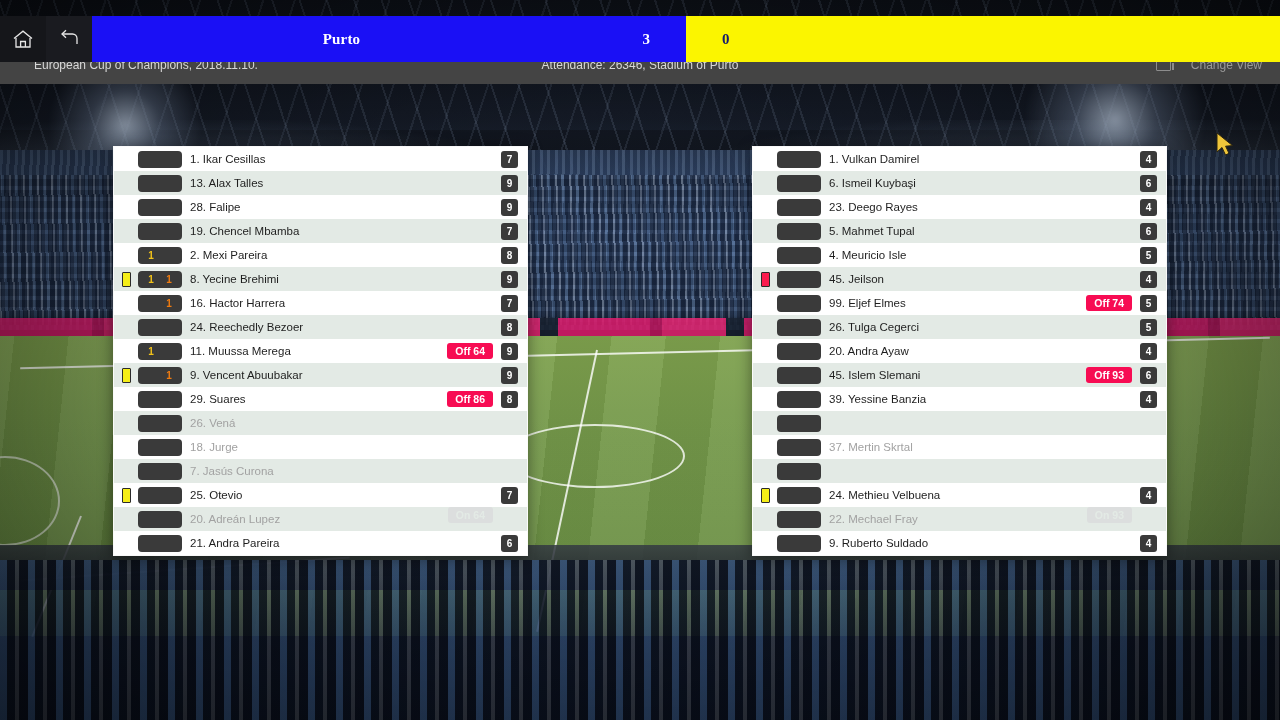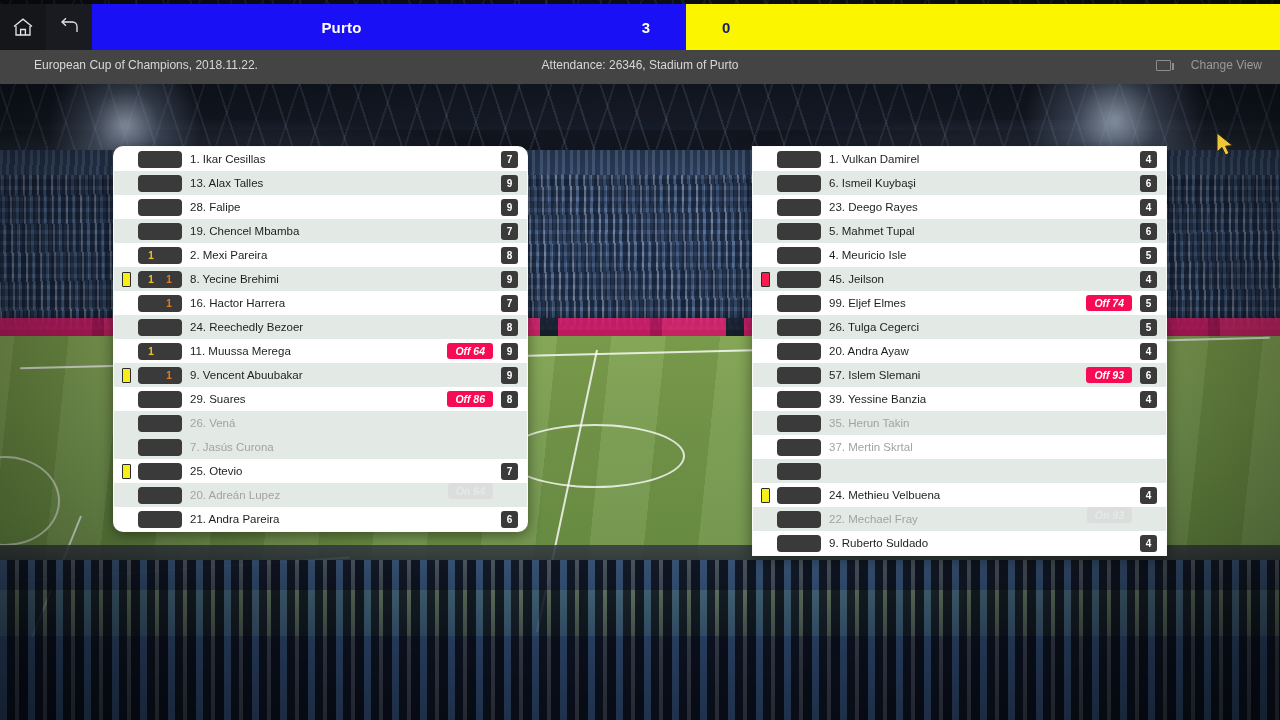--- a/index.html
+++ b/index.html
@@ -123,24 +123,25 @@
   }
   .bg-vign {
     position: absolute; inset: 0;
     background:
       radial-gradient(ellipse 900px 520px at 640px 380px, rgba(0,0,0,0) 40%, rgba(0,0,0,.55) 100%);
     pointer-events: none;
   }
 
   
   .topbar {
-    position: absolute; left: 0; top: 4px;
+    position: absolute; left: 0; top: 16px;
     width: 1280px; height: 46px;
     display: flex; align-items: stretch;
     z-index: 20;
+    font-family: Liberation Serif, serif;
   }
   .nav-btn {
     width: 46px; height: 46px;
     background: #15161a;
     display: flex; align-items: center; justify-content: center;
     cursor: pointer;
   }
   .nav-btn + .nav-btn { background: #1a1b20; }
   .nav-btn svg { display: block; }
 
@@ -206,21 +207,21 @@
   
   .panel {
     position: absolute;
     width: 415px;
     background: rgba(255,255,255,.93);
     border: 1px solid rgba(255,255,255,.55);
     box-shadow: 0 3px 14px rgba(0,0,0,.45);
     z-index: 10;
     overflow: hidden;
   }
-  .panel-left  { left: 113px; top: 146px; border-radius: 10px; }
+  .panel-left  { left: 113px; top: 146px; }
   .panel-right { left: 752px; top: 146px; }
 
   .row {
     display: flex; align-items: center;
     height: 24px;
     position: relative;
     background: rgba(255,255,255,.96);
   }
   .row.alt { background: rgba(226,233,228,.95); }
   .row.sub-unused .pname { color: #a2a2a2; }
@@ -268,21 +269,20 @@
 
   .sub-badge {
     flex: 0 0 auto;
     height: 16px; line-height: 16px;
     padding: 0 8px;
     border-radius: 3px;
     font-size: 10.5px; font-weight: bold;
     color: #ffffff;
     margin-right: 8px;
     white-space: nowrap;
-    font-style: italic;
   }
   .sub-badge.off { background: #f70c53; }
   .sub-badge.on  { background: #701a75; margin-top: 40px; }
 
   .rating {
     flex: 0 0 17px;
     width: 17px; height: 17px;
     line-height: 17px;
     text-align: center;
     background: #3a3a3a;
@@ -349,21 +349,21 @@
     <div class="team-bar team-home">
       <div class="team-name">Purto</div>
       <div class="score-home">3</div>
     </div>
     <div class="team-bar team-away">
       <div class="score-away">0</div>
     </div>
   </div>
 
   <div class="infobar">
-    <div class="info-left">European Cup of Champions, 2018.11.22.</div>
+    <div class="info-left">European Cup of Champions, 2018.11.10.</div>
     <div class="info-center">Attendance: 26346, Stadium of Purto</div>
     <div class="changeview">
       <span class="cv-icon"></span>
       <span>Change View</span>
     </div>
   </div>
 
   <div class="panel panel-left" id="home-panel">
       <div class="row">
         <div class="card-cell"></div>
@@ -472,20 +472,29 @@
       </div>
       <div class="row alt sub-unused">
         <div class="card-cell"></div>
         <div class="stat-cell">
           <span class="stat-goal"></span>
           <span class="stat-assist"></span>
         </div>
         <div class="pname">26. Vená</div>
         <div class="rating empty"></div>
       </div>
+      <div class="row sub-unused">
+        <div class="card-cell"></div>
+        <div class="stat-cell">
+          <span class="stat-goal"></span>
+          <span class="stat-assist"></span>
+        </div>
+        <div class="pname">18. Jurge</div>
+        <div class="rating empty"></div>
+      </div>
       <div class="row alt sub-unused">
         <div class="card-cell"></div>
         <div class="stat-cell">
           <span class="stat-goal"></span>
           <span class="stat-assist"></span>
         </div>
         <div class="pname">7. Jasús Curona</div>
         <div class="rating empty"></div>
       </div>
       <div class="row">
@@ -605,40 +614,39 @@
         </div>
         <div class="pname">20. Andra Ayaw</div>
         <div class="rating">4</div>
       </div>
       <div class="row alt">
         <div class="card-cell"></div>
         <div class="stat-cell">
           <span class="stat-goal"></span>
           <span class="stat-assist"></span>
         </div>
-        <div class="pname">57. Islem Slemani</div>
+        <div class="pname">45. Islem Slemani</div>
         <div class="sub-badge off">Off 93</div>
         <div class="rating">6</div>
       </div>
       <div class="row">
         <div class="card-cell"></div>
         <div class="stat-cell">
           <span class="stat-goal"></span>
           <span class="stat-assist"></span>
         </div>
         <div class="pname">39. Yessine Banzia</div>
         <div class="rating">4</div>
       </div>
       <div class="row alt sub-unused">
         <div class="card-cell"></div>
         <div class="stat-cell">
           <span class="stat-goal"></span>
           <span class="stat-assist"></span>
         </div>
-        <div class="pname">35. Herun Takin</div>
         <div class="rating empty"></div>
       </div>
       <div class="row sub-unused">
         <div class="card-cell"></div>
         <div class="stat-cell">
           <span class="stat-goal"></span>
           <span class="stat-assist"></span>
         </div>
         <div class="pname">37. Mertin Skrtal</div>
         <div class="rating empty"></div>

